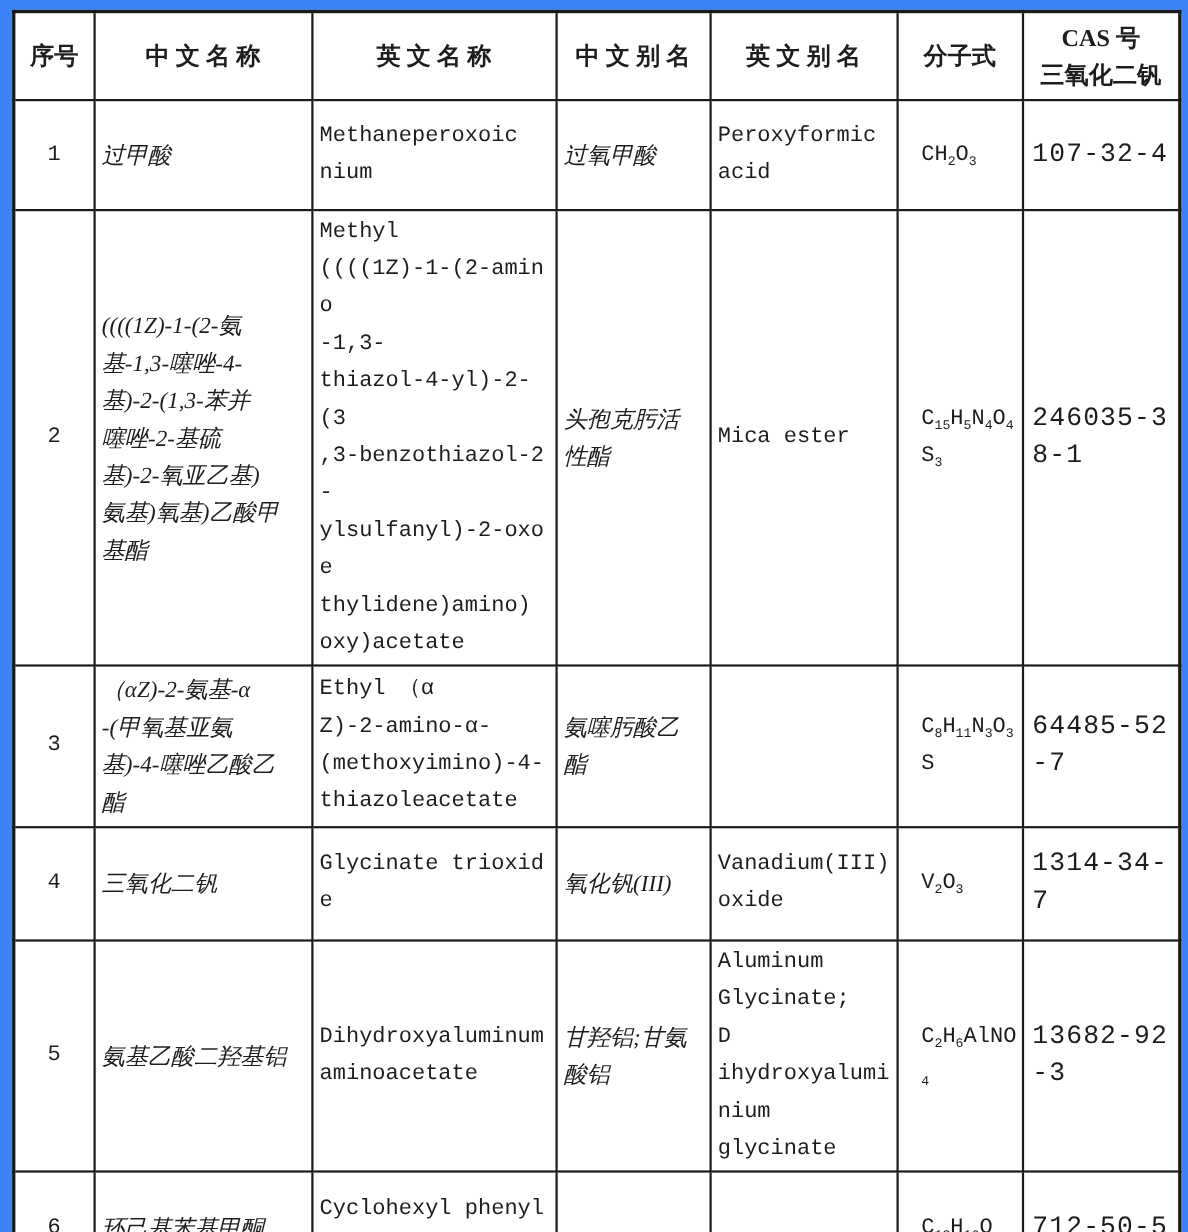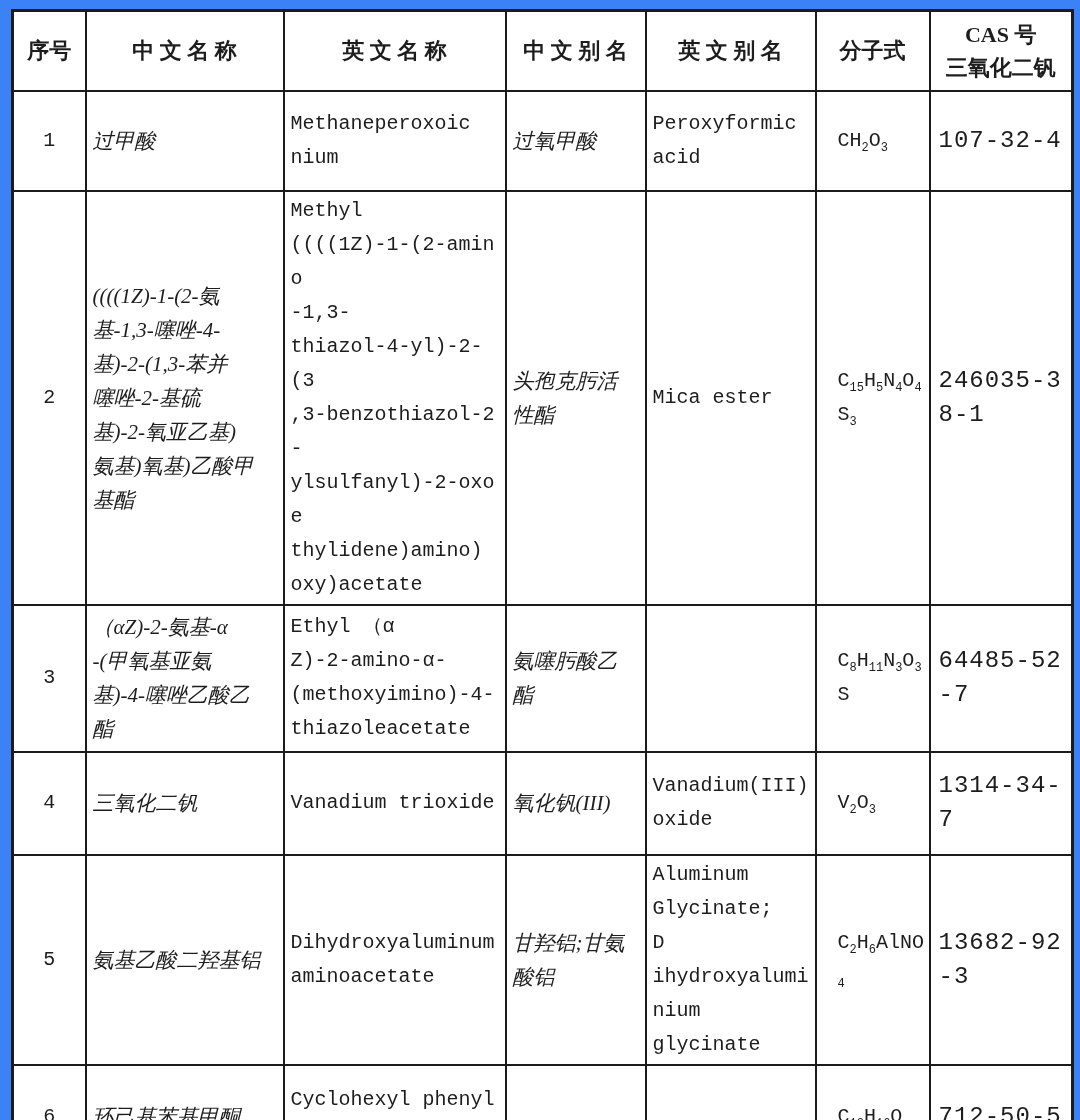--- a/index.html
+++ b/index.html
@@ -148,21 +148,21 @@
       <td class="c-cnalias">氨噻肟酸乙
 酯</td>
       <td class="c-enalias"></td>
       <td class="c-formula">C<sub>8</sub>H<sub>11</sub>N<sub>3</sub>O<sub>3</sub>S</td>
       <td class="c-cas">64485-52-7</td>
     </tr>
 
     <tr style="height:103px">
       <td class="c-num">4</td>
       <td class="c-cn">三氧化二钒</td>
-      <td class="c-en">Vanadium trioxide</td>
+      <td class="c-en">Glycinate trioxide</td>
       <td class="c-cnalias">氧化钒(III)</td>
       <td class="c-enalias">Vanadium(III)
 oxide</td>
       <td class="c-formula">V<sub>2</sub>O<sub>3</sub></td>
       <td class="c-cas">1314-34-7</td>
     </tr>
 
     <tr style="height:177px">
       <td class="c-num">5</td>
       <td class="c-cn">氨基乙酸二羟基铝</td>

